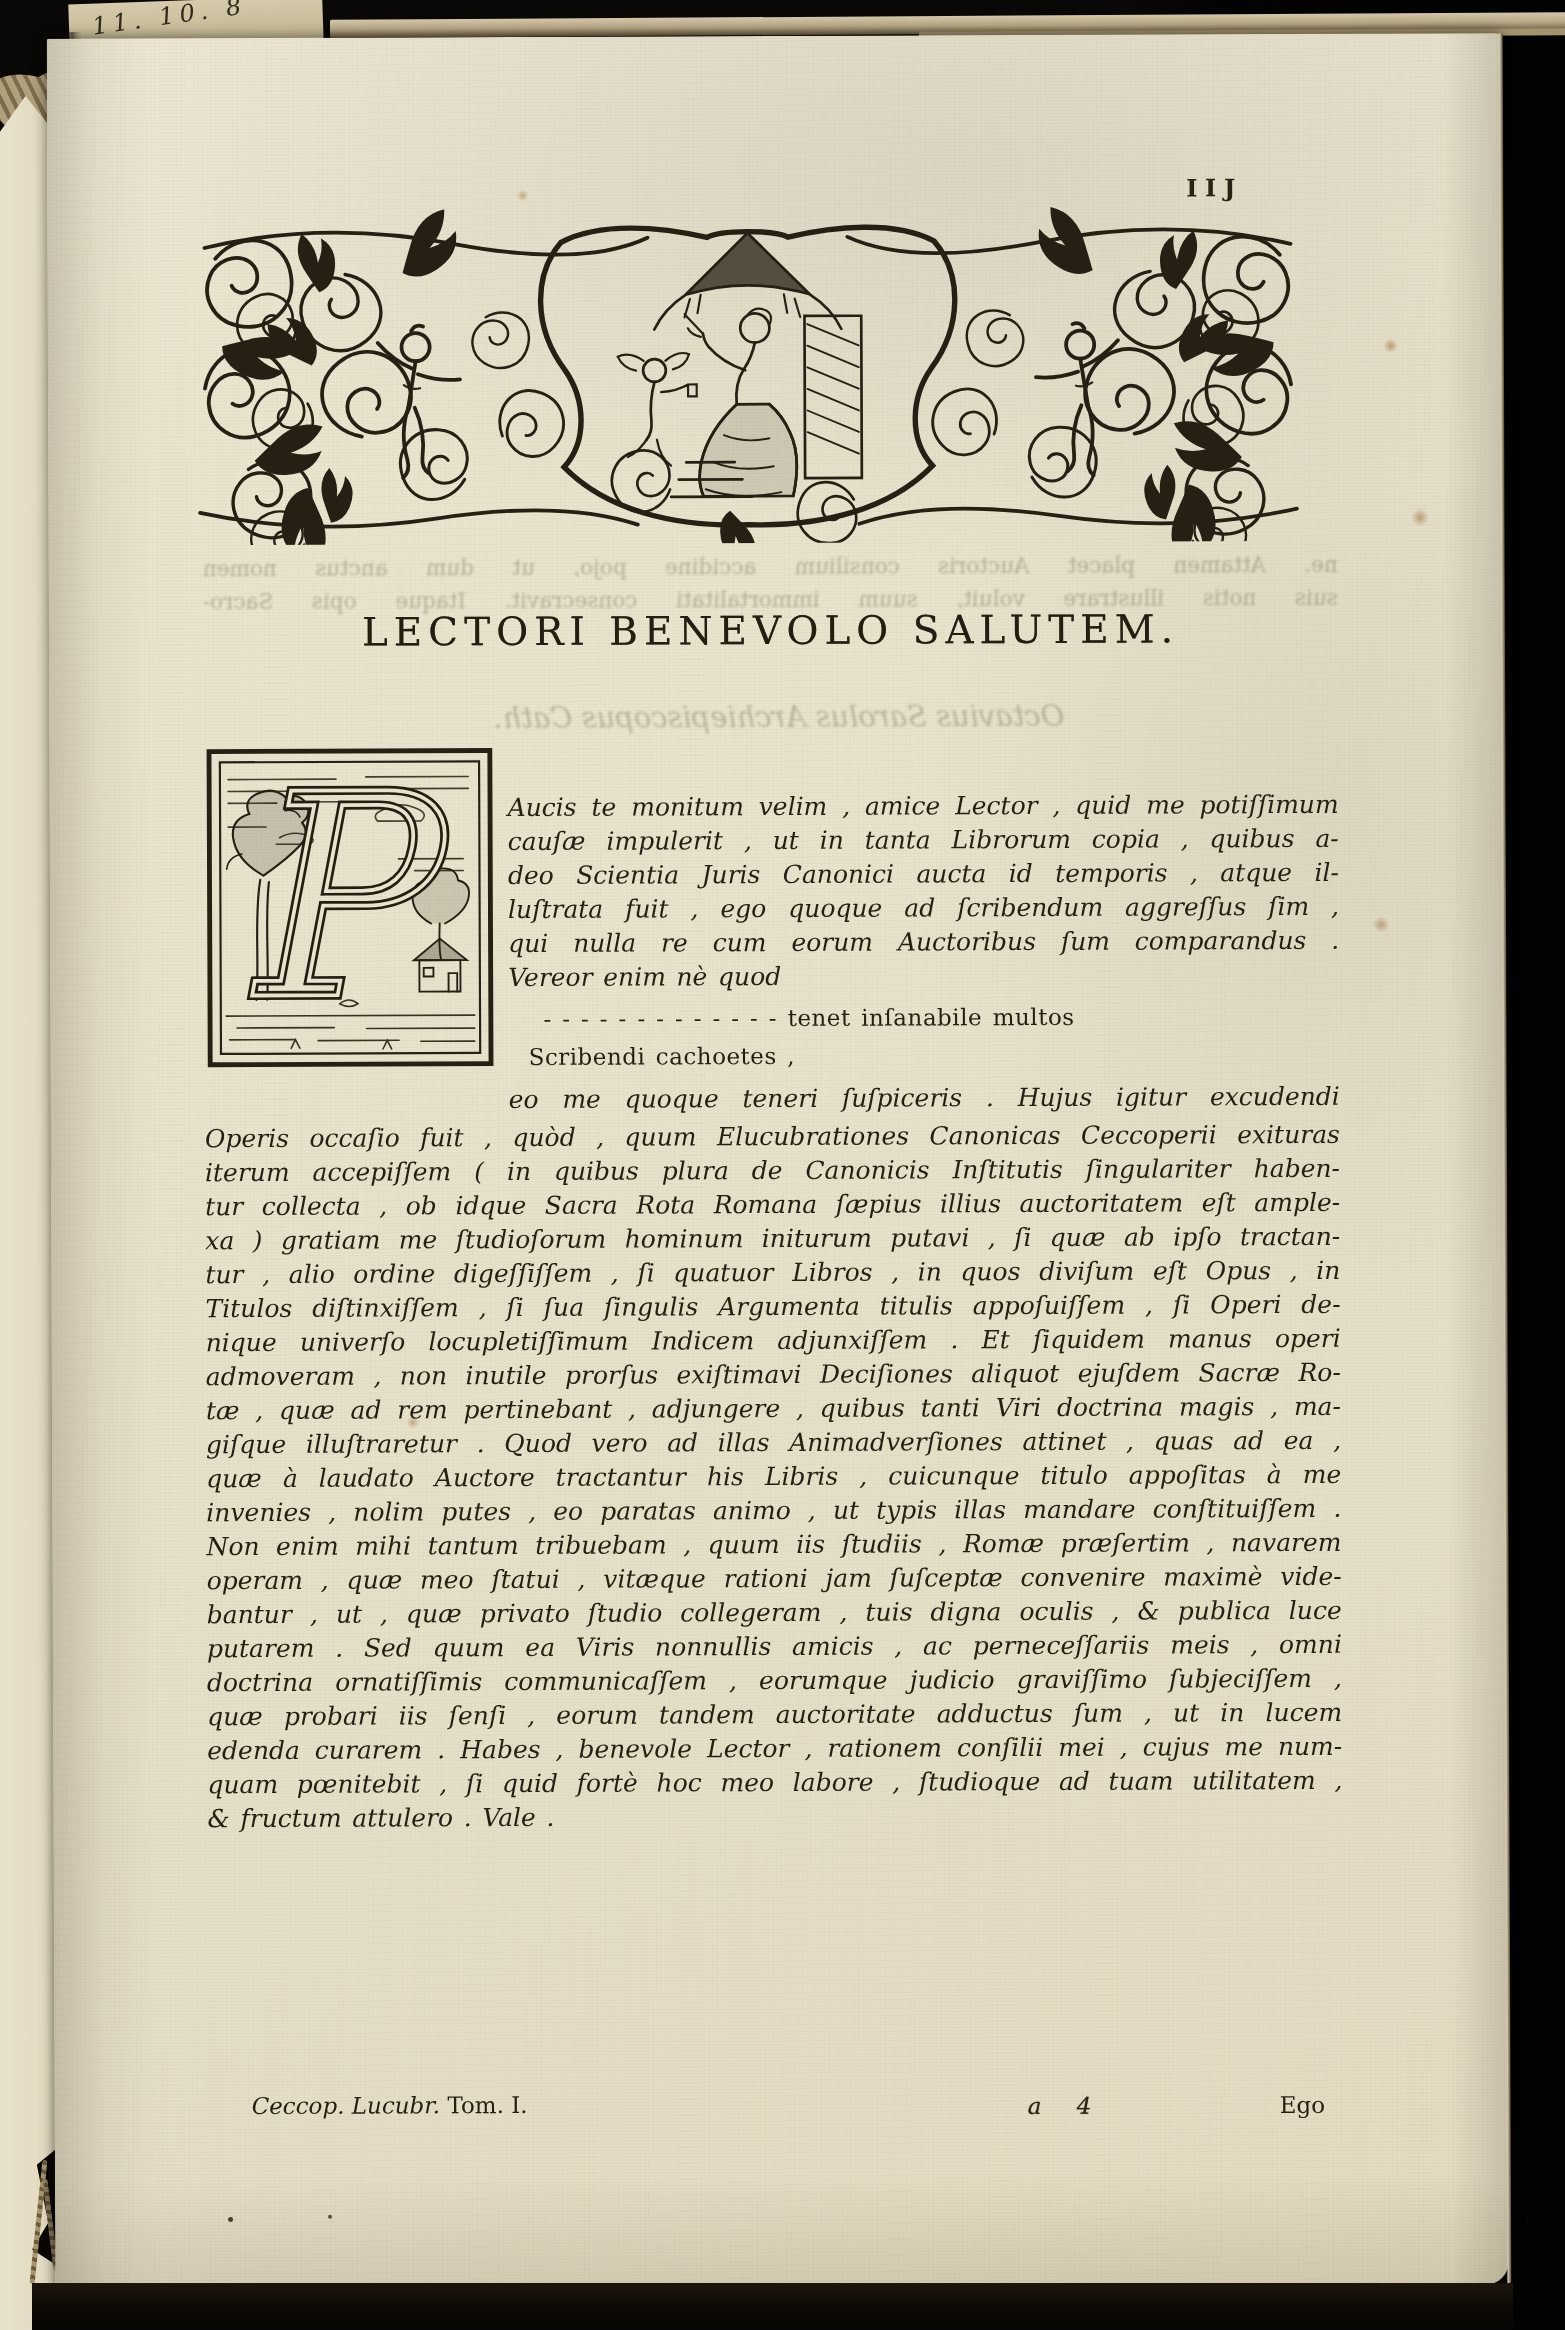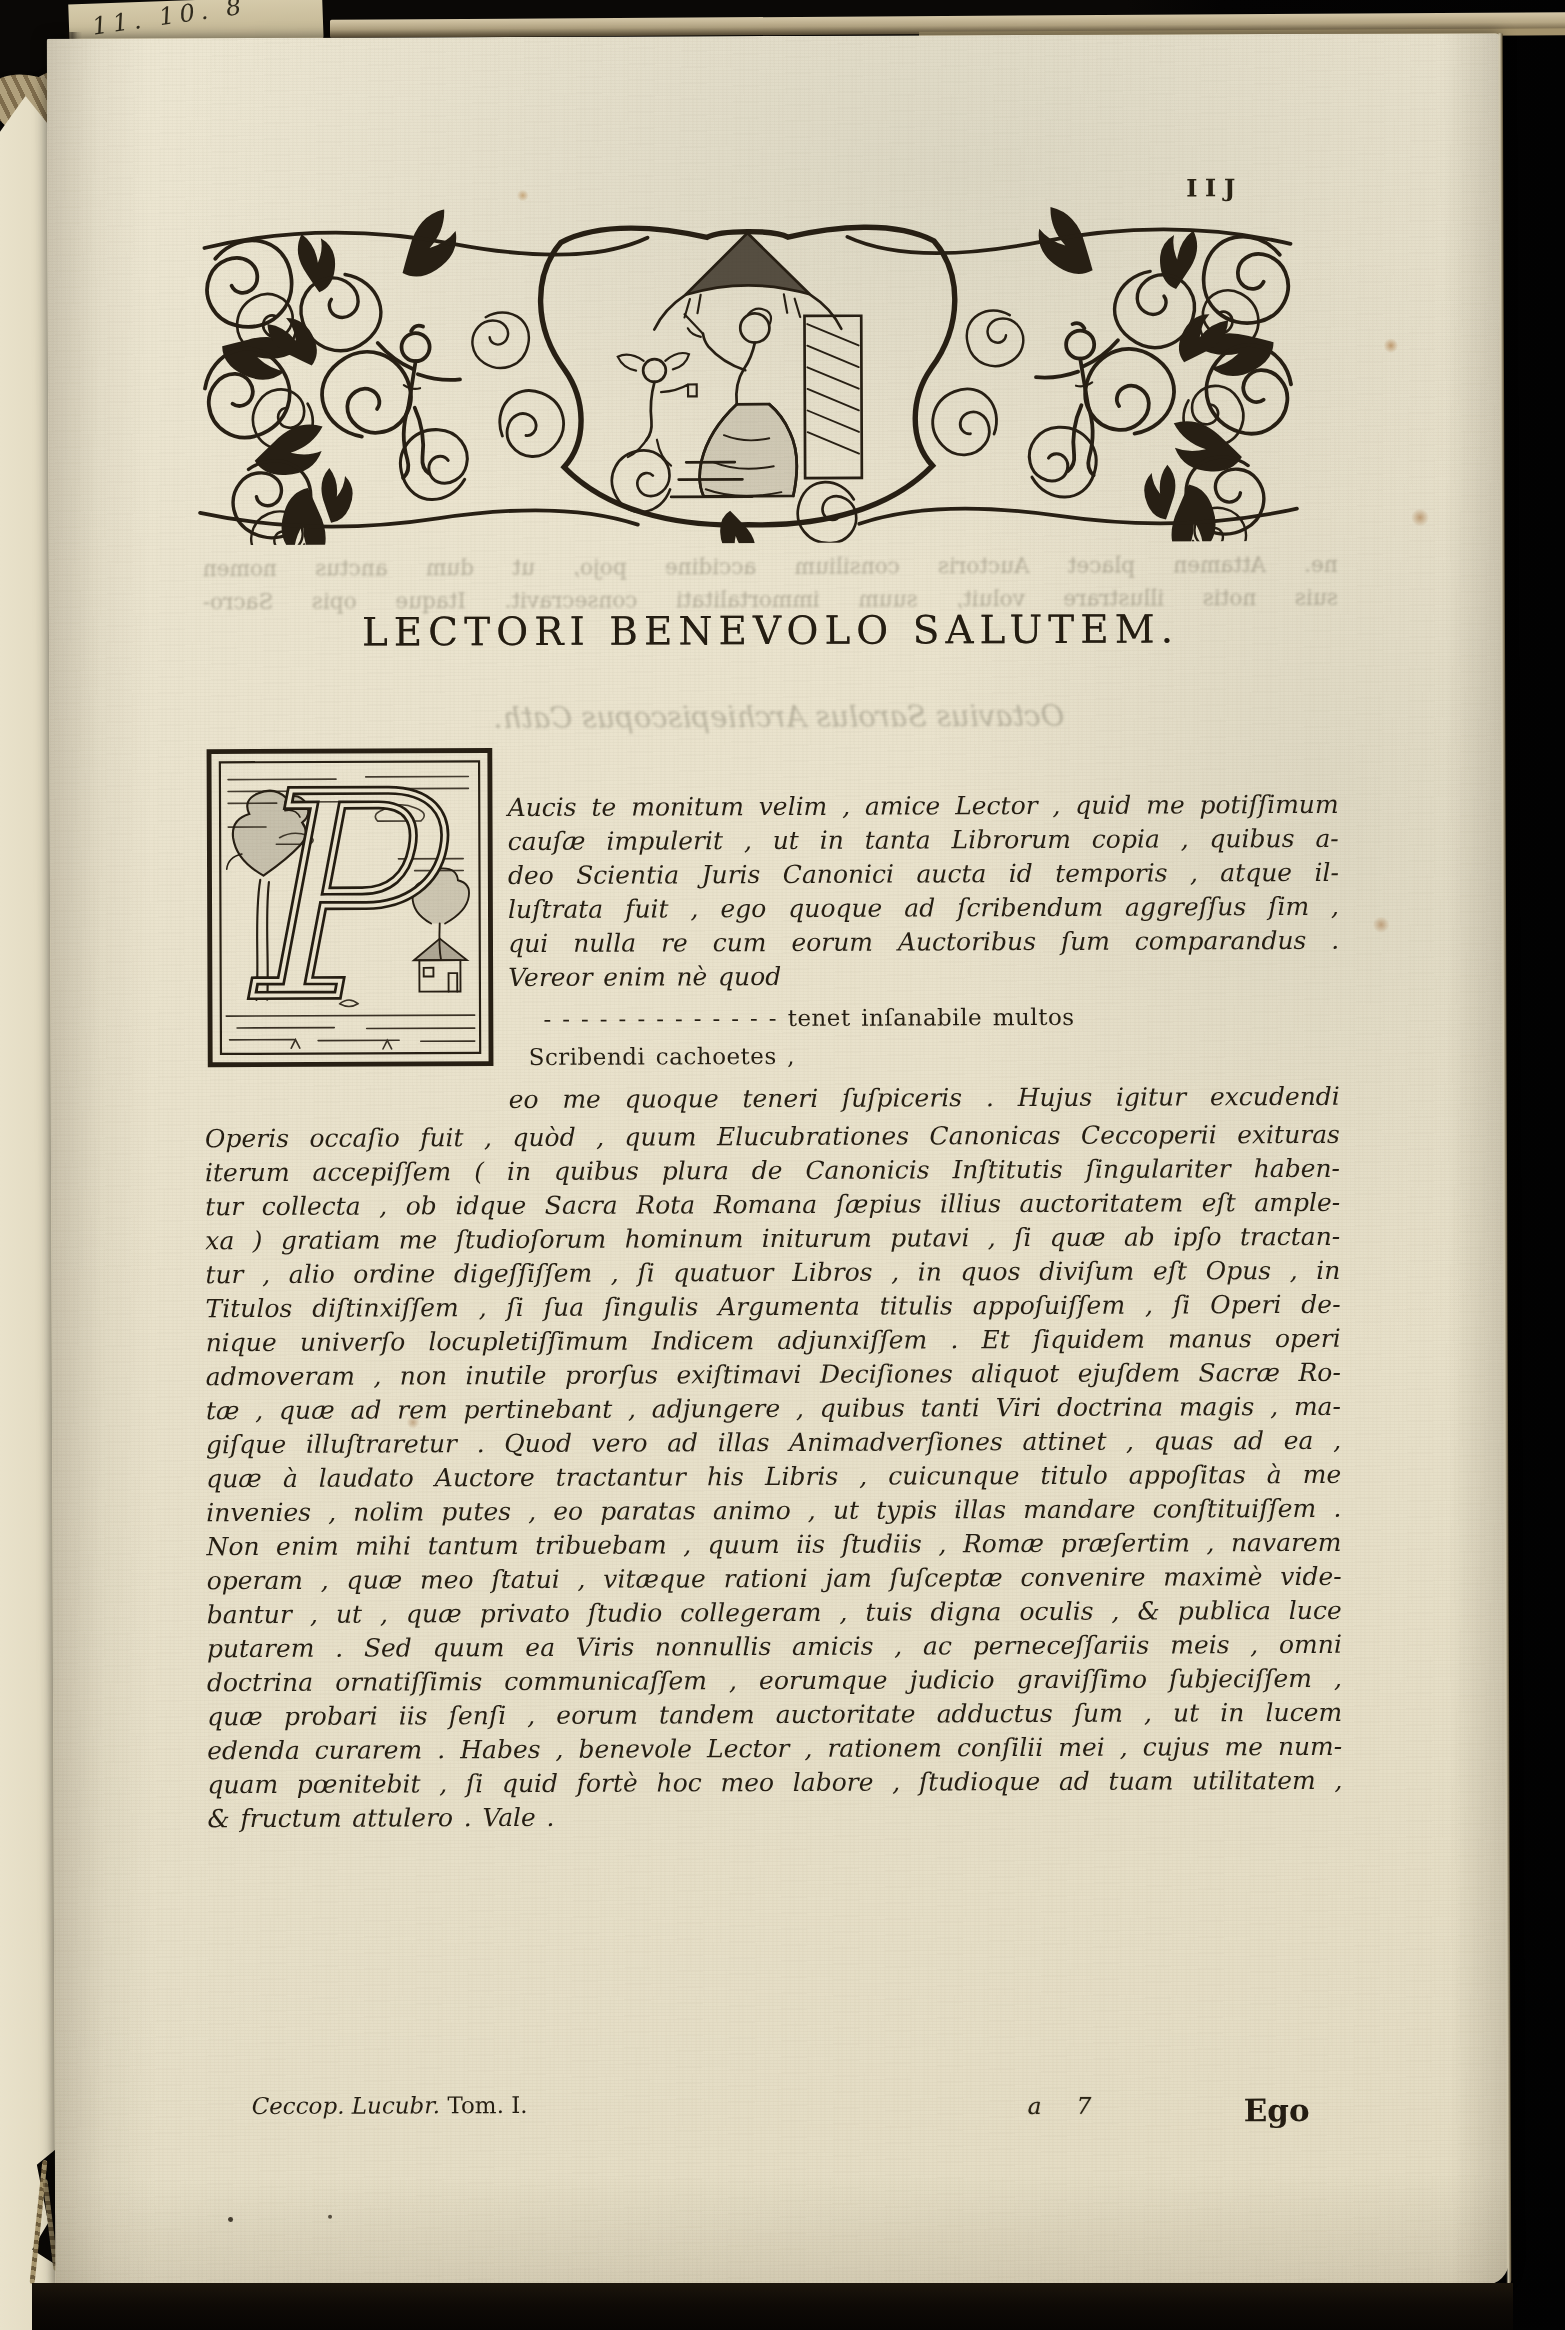--- a/index.html
+++ b/index.html
@@ -59,21 +59,21 @@
   .bl.roman{font-style:normal;font-size:23px;letter-spacing:0.5px;}
   .bl.q1{margin-left:339px;margin-top:7px;}
   .bl.q2{margin-left:324px;margin-top:4.3px;}
   .bl.gap-w7{margin-top:8.7px;}
   .bl.gap-f{margin-top:4.3px;}
 
   
   .footer-left{position:absolute;left:197px;top:2055px;font-size:23px;color:#241d12;}
   .footer-left .it{font-style:italic;margin-top:21px;}
   .signature{position:absolute;left:973px;top:2058px;font-size:23px;font-style:italic;color:#2a2315;letter-spacing:14px;text-shadow:0 0 1.1px rgba(42,35,21,.7);}
-  .catchword{position:absolute;left:1189px;top:2058px;font-size:31px;color:#241d12;font-weight:bold;}
+  .catchword{position:absolute;left:1225px;top:2058px;font-size:23px;color:#241d12;}
 
   
   .fox{position:absolute;border-radius:50%;pointer-events:none;}
   .f1{left:1335px;top:304px;width:16px;height:16px;background:radial-gradient(circle,rgba(160,100,40,.55),rgba(160,100,40,0) 65%);}
   .f2{left:1361px;top:475px;width:20.5px;height:18.4px;background:radial-gradient(circle,rgba(150,92,36,.5),rgba(150,92,36,0) 65%);}
   .f3{left:1322px;top:882px;width:18.4px;height:18.4px;background:radial-gradient(circle,rgba(148,90,36,.45),rgba(148,90,36,0) 65%);}
   .f4{left:354px;top:1378px;width:14px;height:14px;background:radial-gradient(circle,rgba(140,85,34,.4),rgba(140,85,34,0) 65%);}
   .f5{left:469px;top:152px;width:13px;height:13px;background:radial-gradient(circle,rgba(170,115,50,.5),rgba(170,115,50,0) 65%);}
   .f6{left:173px;top:2179px;width:5.4px;height:5.4px;background:rgba(30,22,12,.8);}
   .f7{left:273px;top:2177px;width:4.3px;height:4.3px;background:rgba(30,22,12,.7);}
@@ -260,21 +260,21 @@
         <div class="bl just">quæ probari iis ſenſi , eorum tandem auctoritate adductus ſum , ut in lucem</div>
         <div class="bl just">edenda curarem . Habes , benevole Lector , rationem conſilii mei , cujus me num-</div>
         <div class="bl just">quam pœnitebit , ſi quid fortè hoc meo labore , ſtudioque ad tuam utilitatem ,</div>
         <div class="bl">&amp; fructum attulero . Vale .</div>
       </div>
 
     <div class="footer-left">
       <span class="it">Ceccop. Lucubr.</span>
       <span>Tom. I.</span>
     </div>
-    <div class="signature">a 7</div>
+    <div class="signature">a 4</div>
     <div class="catchword">Ego</div>
 
     <div class="fox f1"></div>
     <div class="fox f2"></div>
     <div class="fox f3"></div>
     <div class="fox f4"></div>
     <div class="fox f5"></div>
     <div class="fox f6"></div>
     <div class="fox f7"></div>
   </div>

